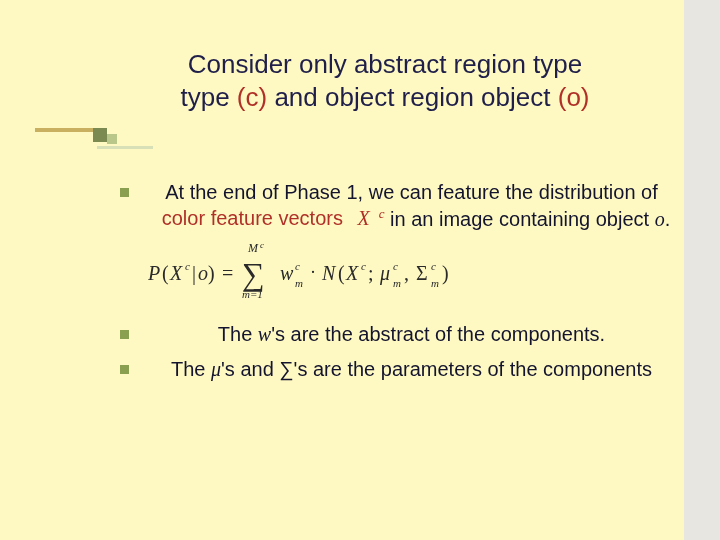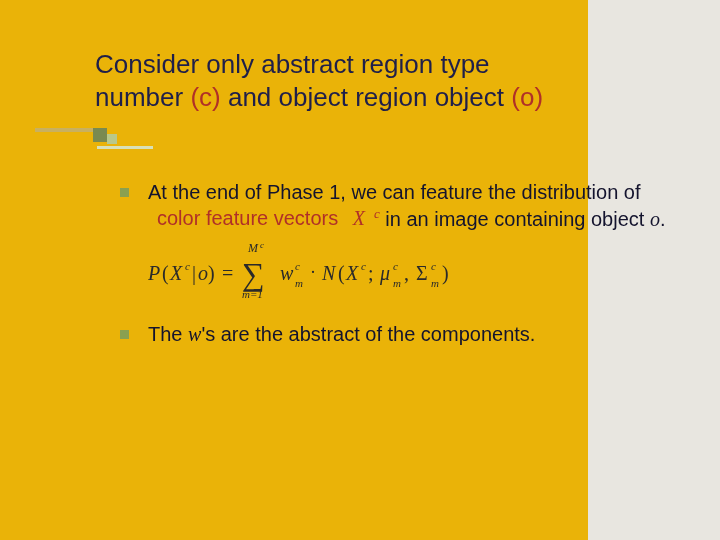--- a/index.html
+++ b/index.html
@@ -7,24 +7,25 @@
     padding: 0;
     width: 720px;
     height: 540px;
     background: #e8e6e0;
     font-family: Verdana, Geneva, sans-serif;
     color: #1a1a3a;
     overflow: hidden;
   }
   .slide {
     position: relative;
-    width: 588px;
+    width: 684px;
     height: 540px;
-    background: #eab308;
+    background: #fef9c3;
     box-sizing: border-box;
+    text-align: center;
   }
   .title-area {
     position: absolute;
     left: 95px;
     top: 48px;
     width: 580px;
     font-size: 26px;
     line-height: 1.25;
     color: #1f1f4a;
   }
@@ -105,21 +106,21 @@
 
   <div class="title-accent">
     <div class="bar"></div>
     <div class="sq"></div>
     <div class="sq2"></div>
     <div class="under"></div>
   </div>
 
   <div class="title-area">
     <span>Consider only abstract region type</span><br>
-    <span> number </span><span class="title-red">(c)</span><span> and object region object </span><span class="title-red">(o)</span>
+    <span> type </span><span class="title-red">(c)</span><span> and object region object </span><span class="title-red">(o)</span>
   </div>
 
   <div class="body">
 
     <div class="item first">
       <span class="bullet"></span>
       <span>At the end of Phase 1, we can feature the distribution of  </span><span class="red">color feature vectors </span><span class="red ital">X</span><span class="red sup">c</span><span> in an image containing object </span><span class="ital">o</span><span>.</span>
     </div>
 
     <div class="formula">
@@ -165,17 +166,21 @@
     </div>
 
     <div class="group2">
 
 
       <div class="item">
         <span class="bullet"></span>
         <span>The </span><span class="ital">w</span><span>'s are the abstract of the components.</span>
       </div>
 
+      <div class="item">
+        <span class="bullet"></span>
+        <span>The </span><span class="ital">μ</span><span>'s and </span><span>∑</span><span>'s are the parameters of the components</span>
+      </div>
 
     </div>
 
   </div>
 </div>
 
 </body></html>

